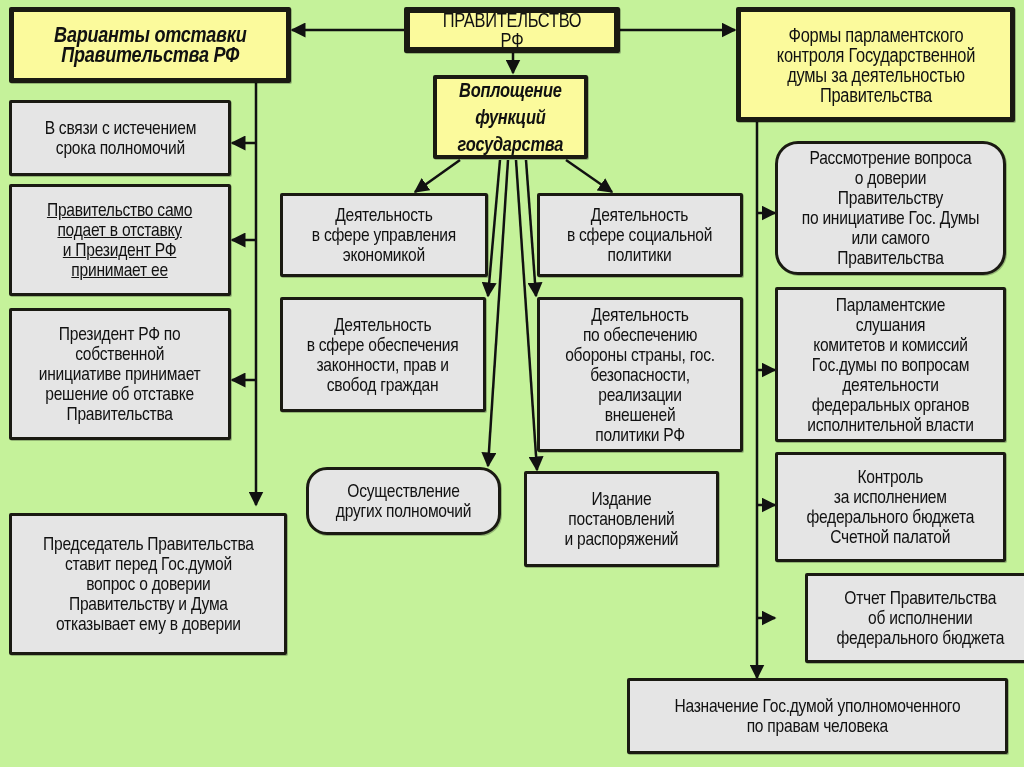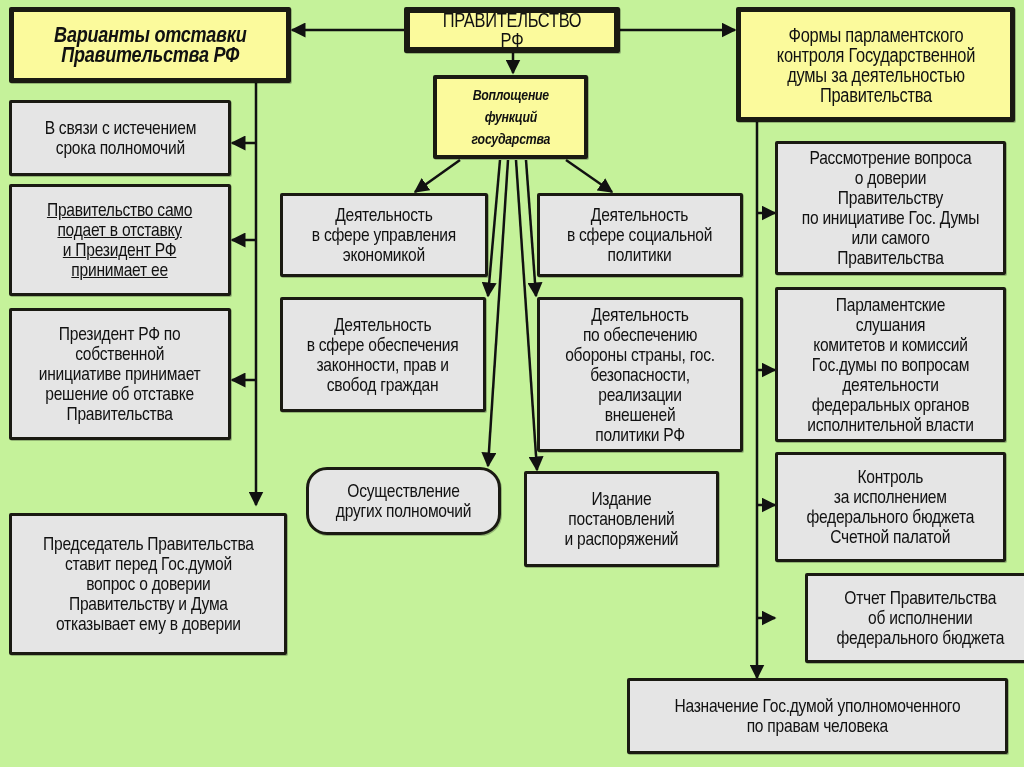--- a/index.html
+++ b/index.html
@@ -59,21 +59,21 @@
     <line x1="526" y1="160" x2="536" y2="296" marker-end="url(#ah)"></line>
     <line x1="508" y1="160" x2="488" y2="466" marker-end="url(#ah)"></line>
     <line x1="516" y1="160" x2="537" y2="470" marker-end="url(#ah)"></line>
   </g>
 </svg>
 
 <div class="box yellow main-title" style="left:404px;top:7px;width:216px;height:46px;">
   <span>ПРАВИТЕЛЬСТВО РФ</span>
 </div>
 
-<div class="box yellow italic" style="left:433px;top:75px;width:155px;height:84px;border-width:4px;font-size:15px;line-height:22px;">
+<div class="box yellow italic" style="left:433px;top:75px;width:155px;height:84px;border-width:4px;font-size:20px;line-height:27px;">
   <span>Воплощение
 функций
 государства</span>
 </div>
 
 <div class="box" style="left:280px;top:193px;width:208px;height:84px;">
   <span>Деятельность
 в сфере управления
 экономикой</span>
 </div>
@@ -134,21 +134,21 @@
 Правительству и Дума
 отказывает ему в доверии</span>
 </div>
 
 <div class="box yellow" style="left:736px;top:7px;width:279px;height:115px;font-size:20px;">
   <span>Формы парламентского
 контроля Государственной
 думы за деятельностью
 Правительства</span>
 </div>
-<div class="box" style="left:775px;top:141px;width:231px;height:134px;">
+<div class="box" style="left:775px;top:141px;width:231px;height:134px;border-radius:23px;">
   <span>Рассмотрение вопроса
 о доверии Правительству
 по инициативе Гос. Думы
 или самого
 Правительства</span>
 </div>
 <div class="box" style="left:775px;top:287px;width:231px;height:155px;">
   <span>Парламентские слушания
 комитетов и комиссий
 Гос.думы по вопросам

